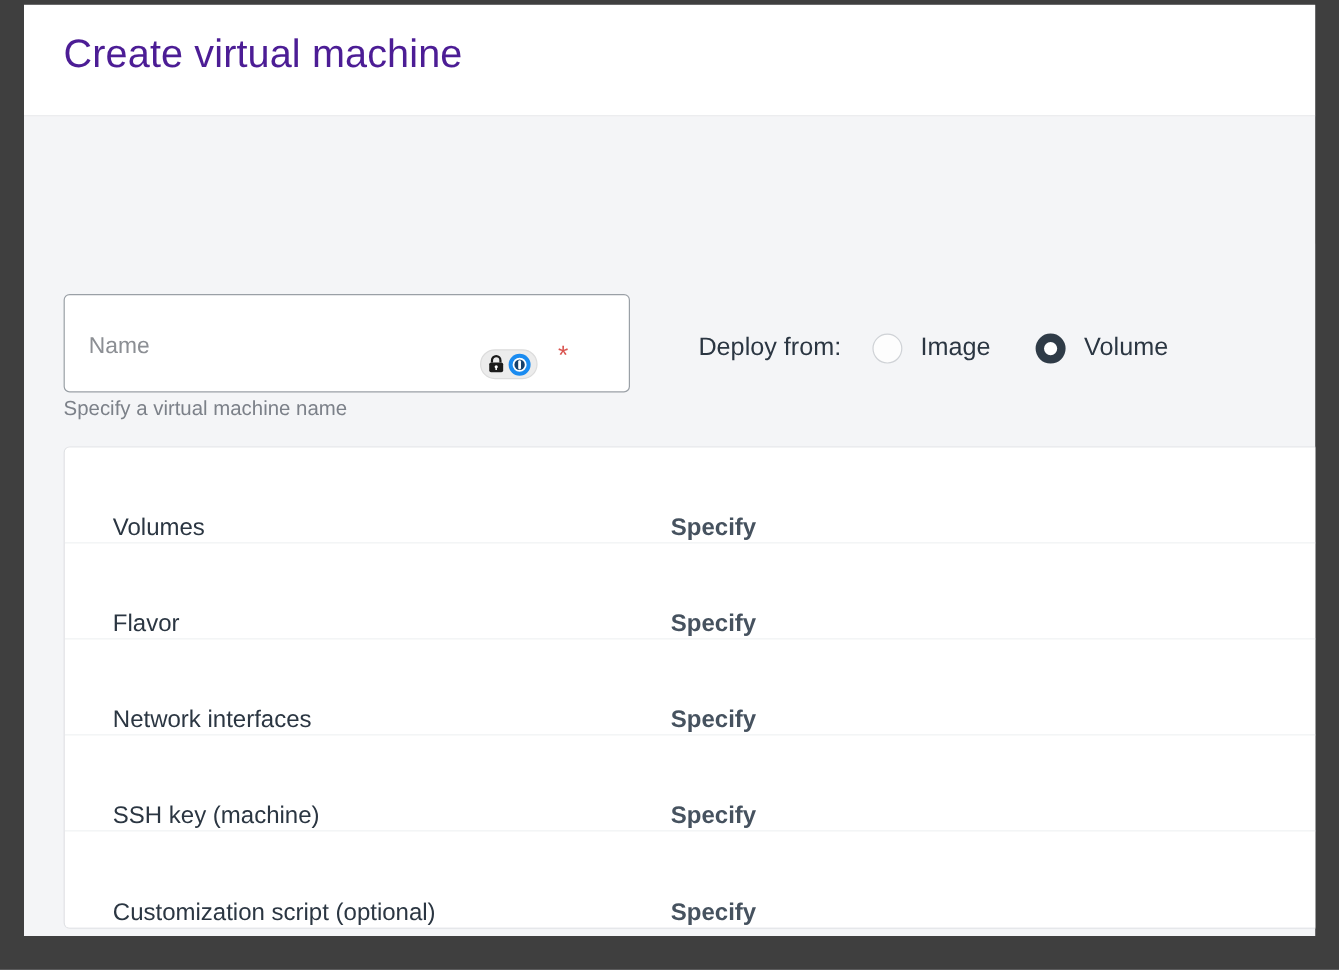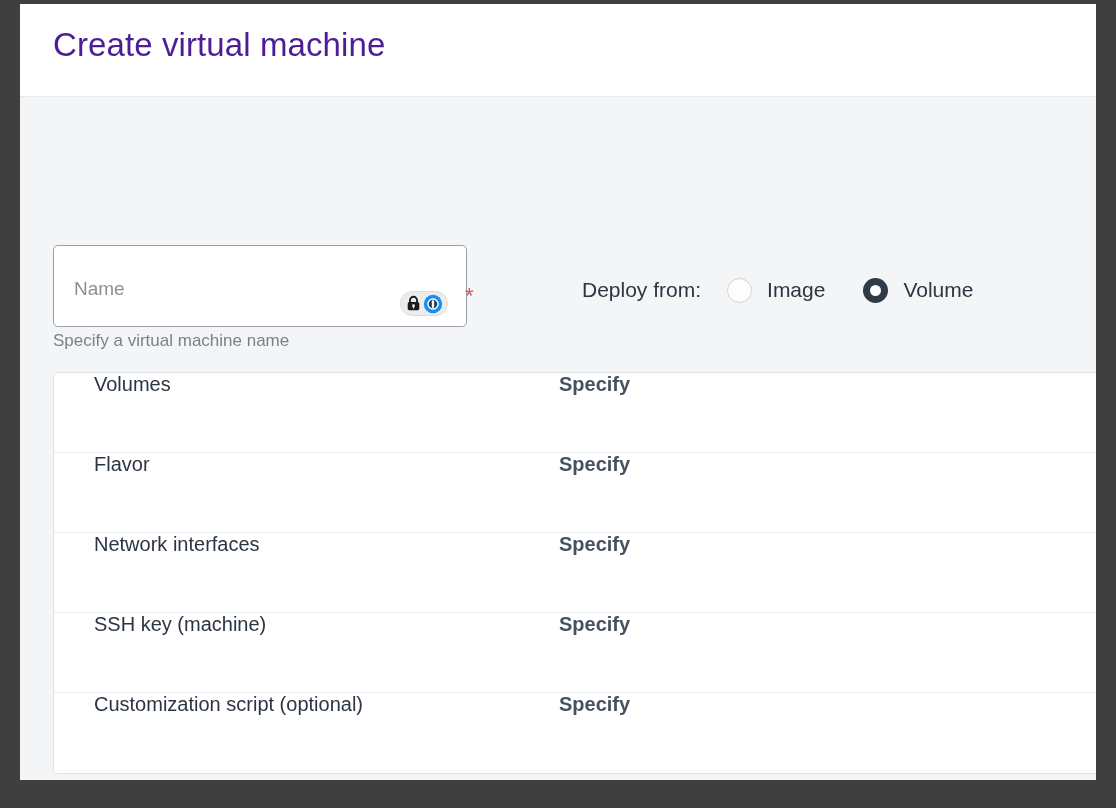--- a/index.html
+++ b/index.html
@@ -78,21 +78,21 @@
     left: 33px; top: 42px;
     width: 450px;
   }
   .name-input-wrap {
     position: relative;
     width: 450px; height: 82px;
   }
   .name-input {
     position: absolute;
     left: 0; top: 0;
-    width: 414px; height: 82px;
+    width: 472px; height: 82px;
     border: 1px solid #9aa0a6;
     border-radius: 5px;
     background: #ffffff;
     font-family: "Liberation Sans", "DejaVu Sans", sans-serif;
     font-size: 19px;
     color: #2b3642;
     padding: 6px 14px 0 20px;
     vertical-align: top;
     outline: none;
   }
@@ -176,21 +176,21 @@
     position: absolute;
     left: 33px; top: 169px;
     width: 1060px;
     background: #ffffff;
     border: 1px solid #e0e2e5;
     border-radius: 5px;
     overflow: hidden;
   }
   .summary-row {
     display: flex;
-    align-items: flex-start;
+    align-items: flex-end;
     height: 80px;
     border-bottom: 1px solid #eceef0;
     background: #ffffff;
   }
   .summary-row:last-child { border-bottom: none; }
   .summary-name {
     width: 505px;
     padding-left: 40px;
     font-size: 20px;
     color: #2b3642;

